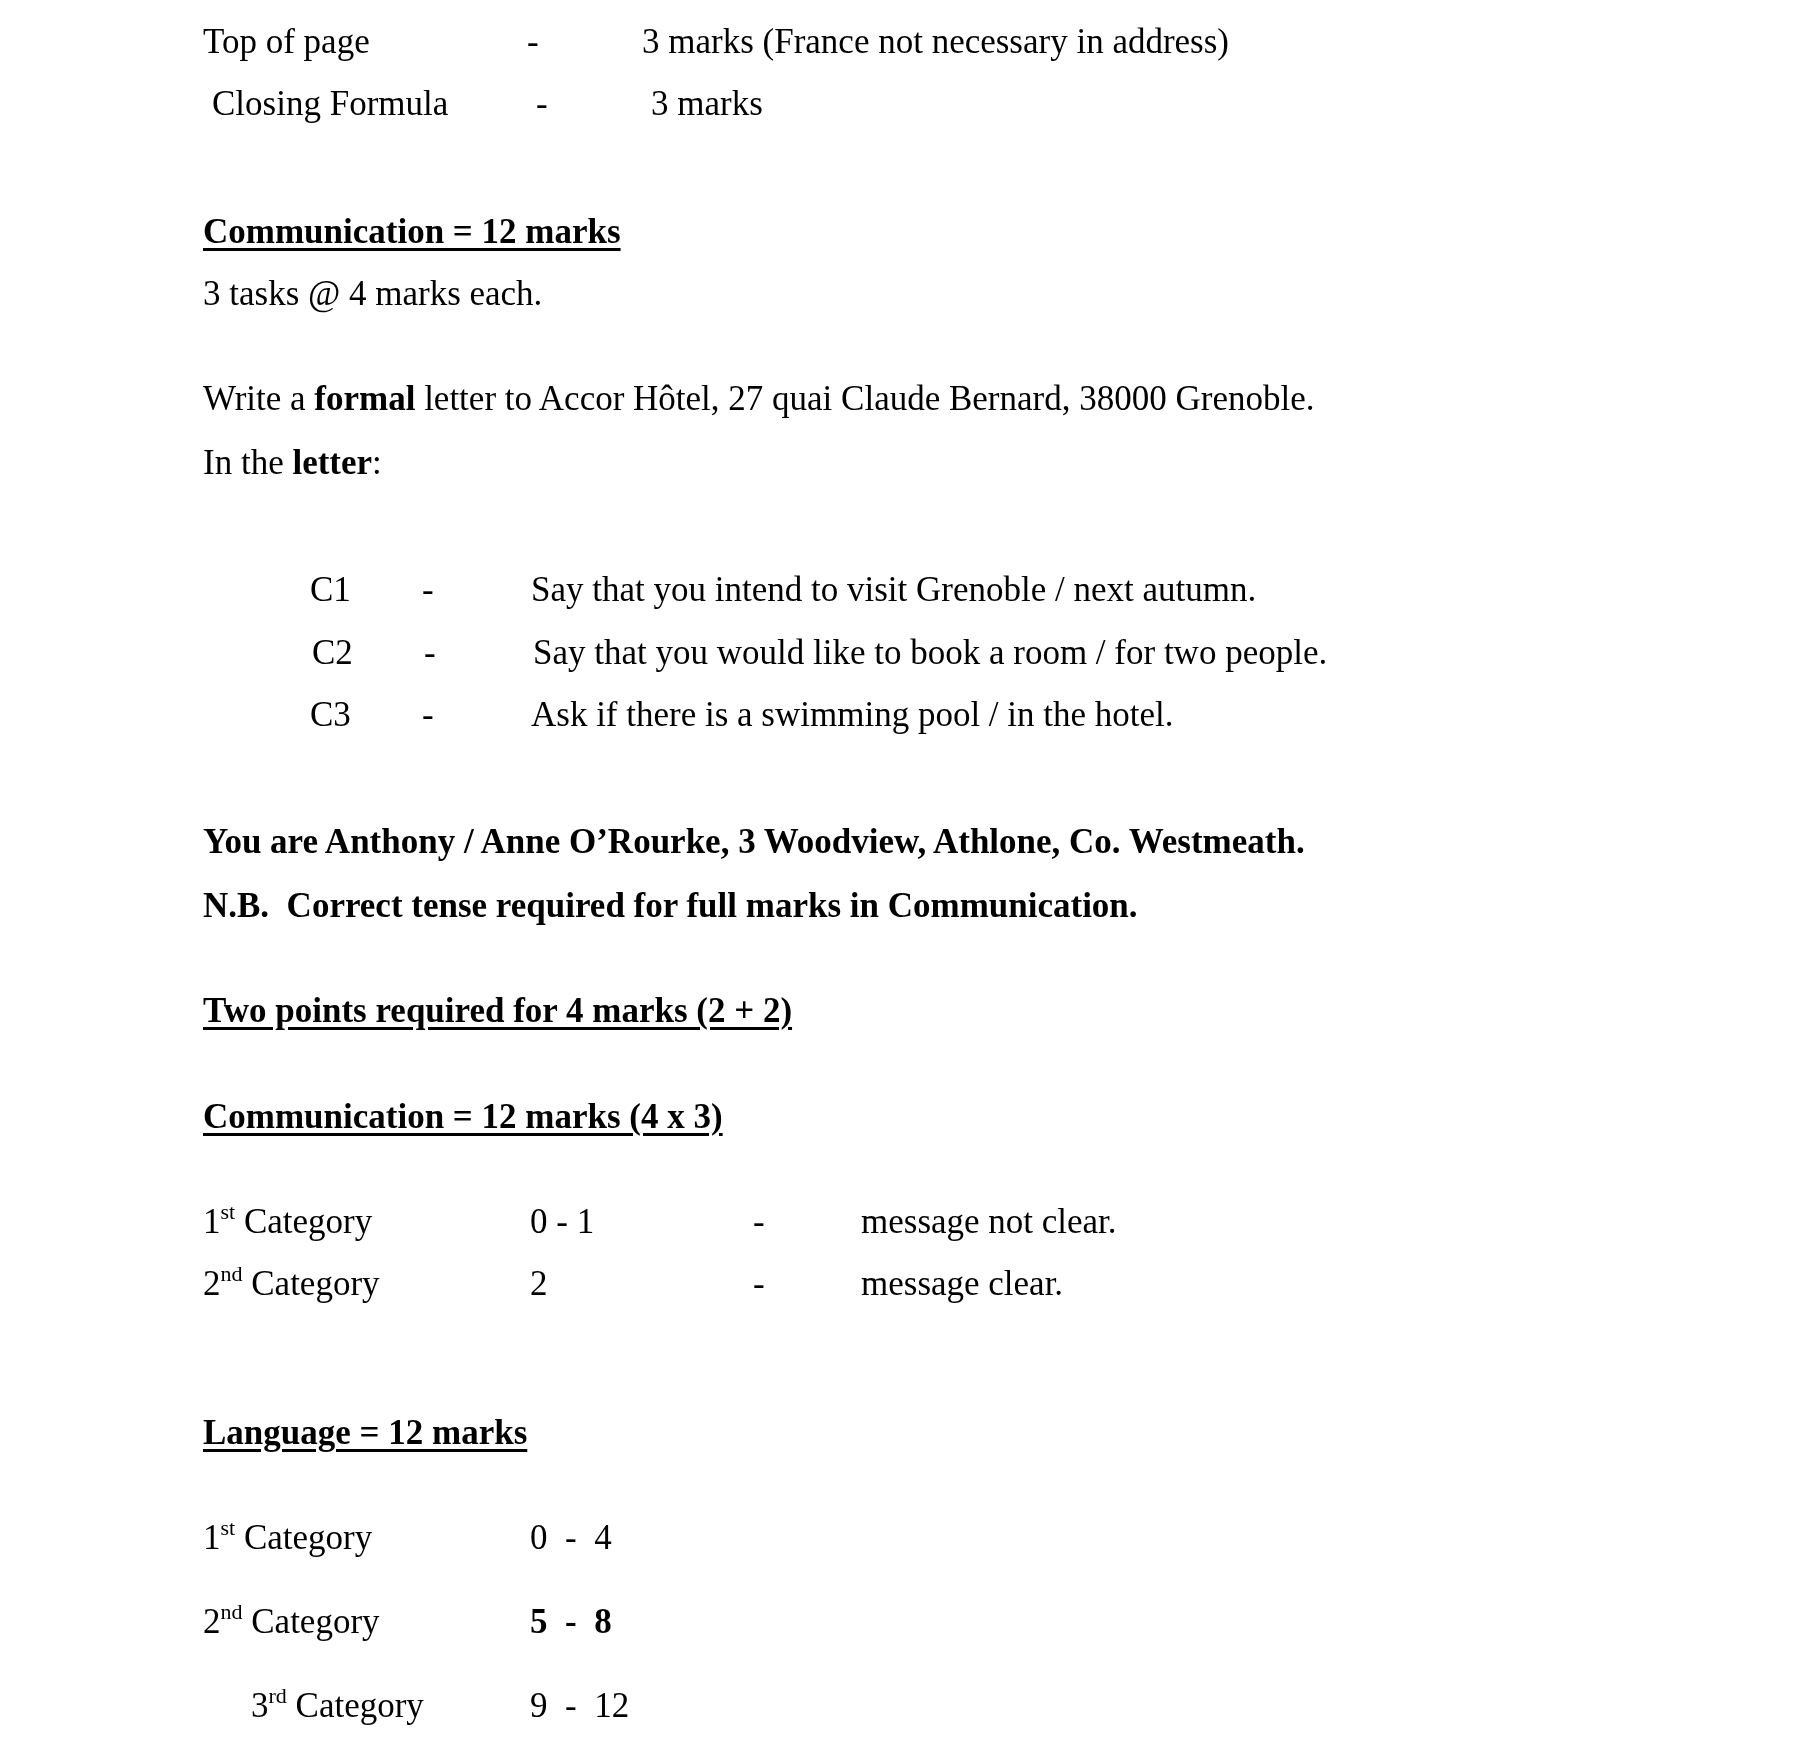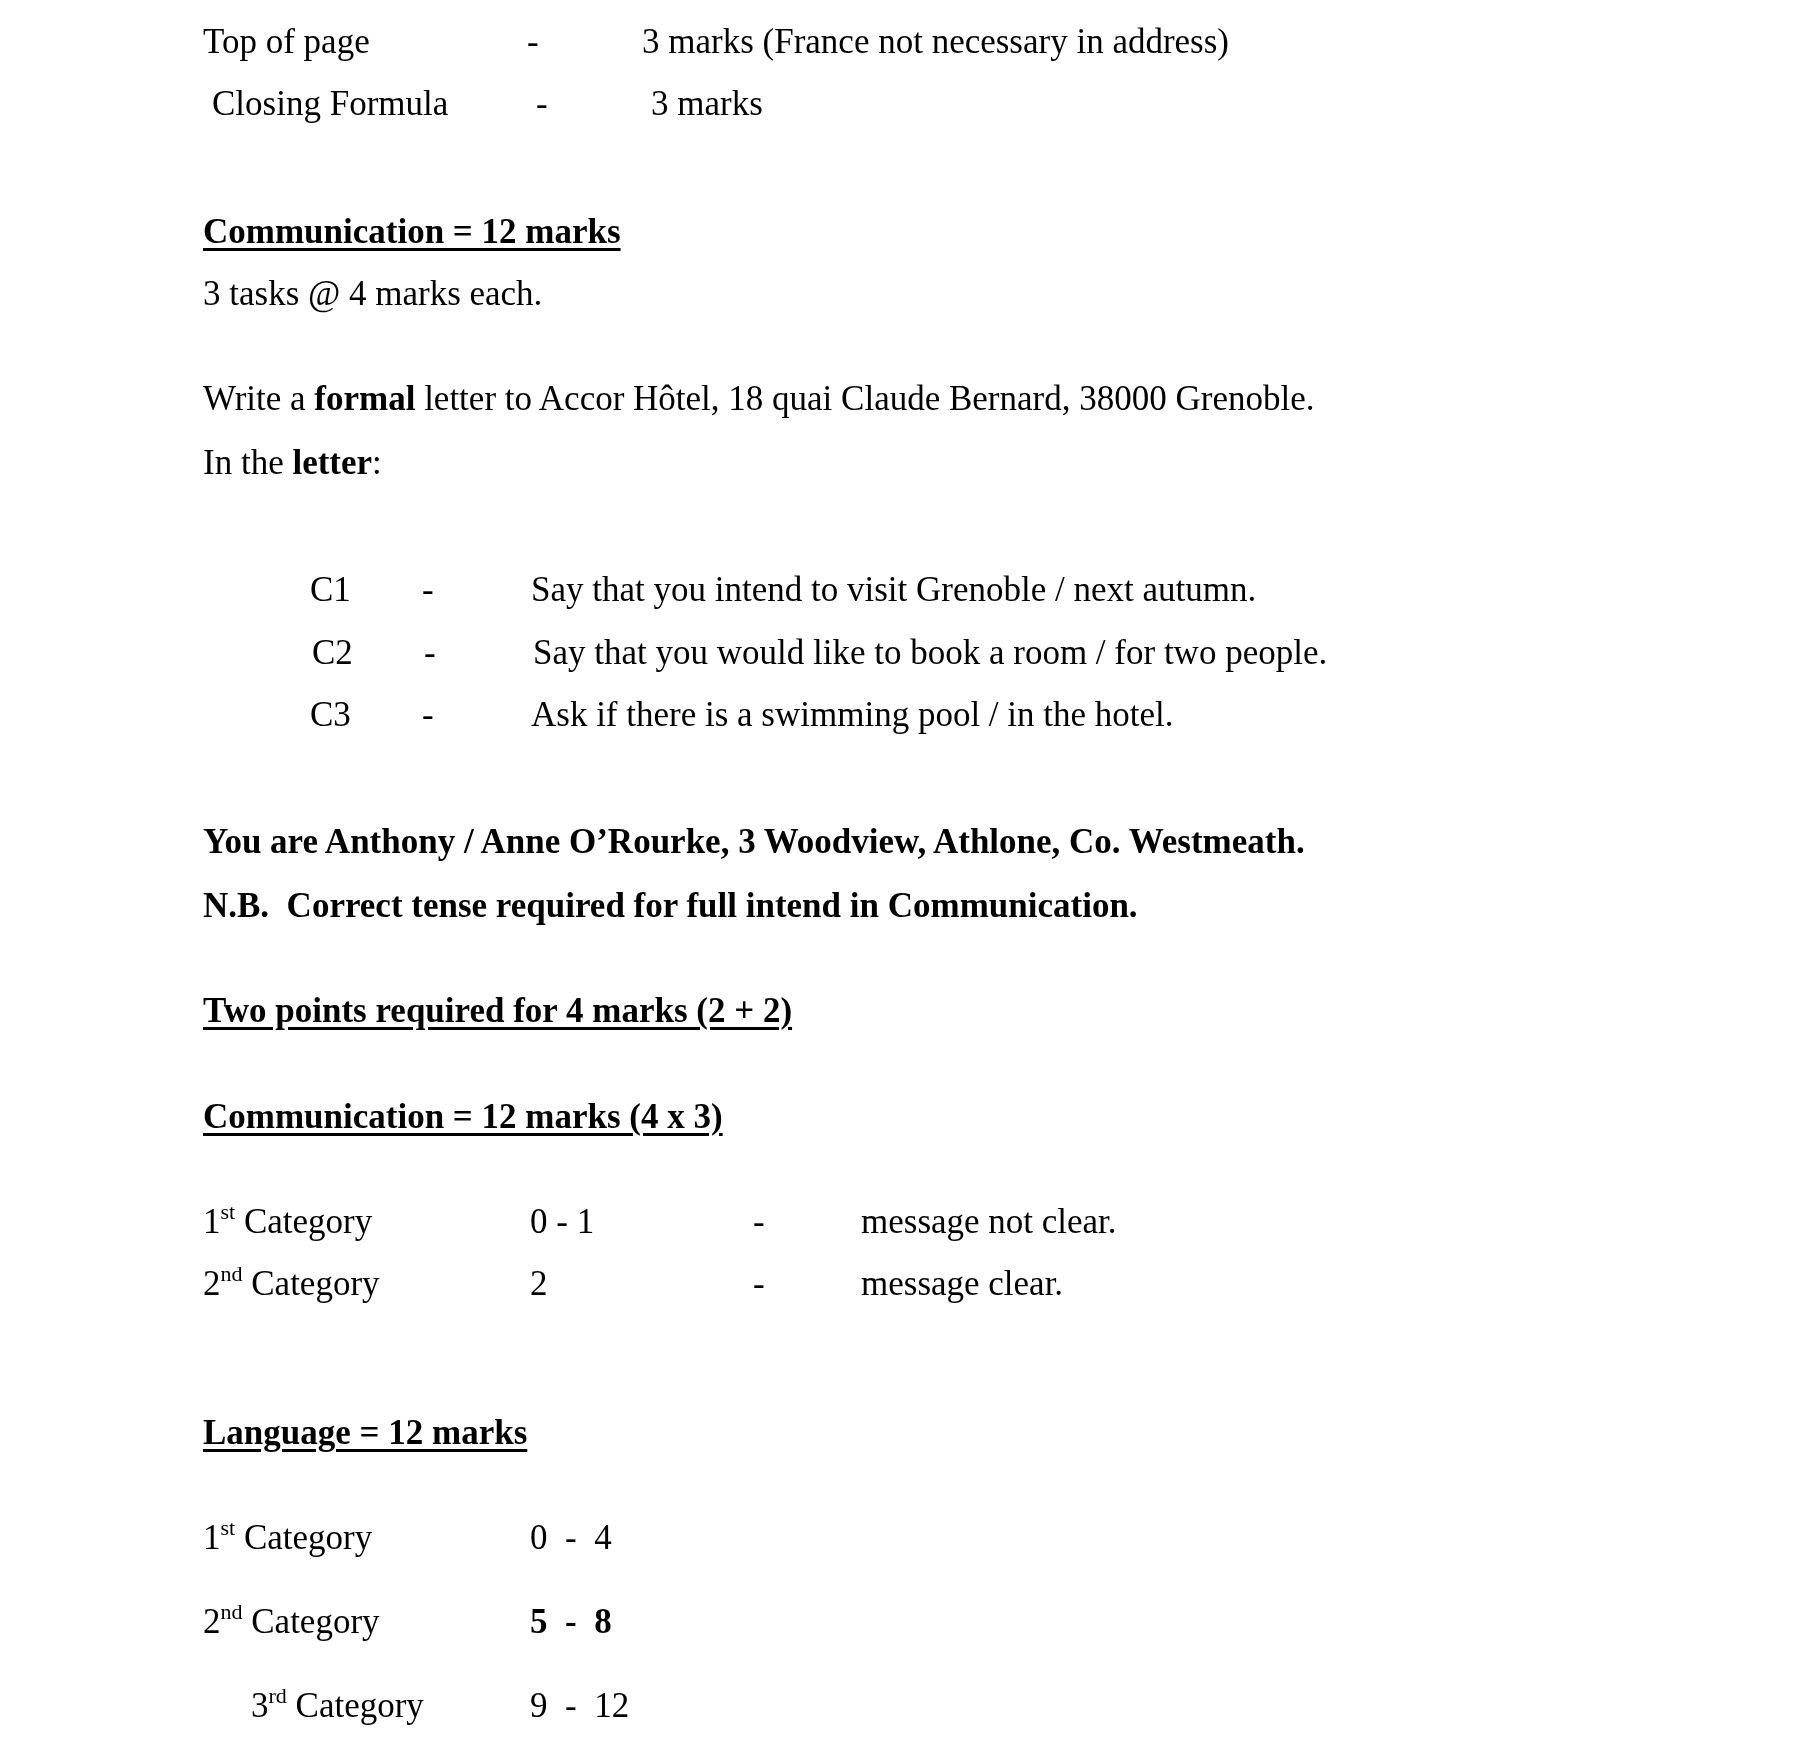--- a/index.html
+++ b/index.html
@@ -51,41 +51,41 @@
 </div>
 <div class="line" style="top:86px; left:0; width:1494px;margin-left:9px;">
   <span class="cell" style="left:203px;">Closing Formula</span>
   <span class="cell" style="left:527px;">-</span>
   <span class="cell" style="left:642px;">3 marks</span>
 </div>
 
 <div class="line b u" style="top:214px; left:203px;">Communication = 12 marks</div>
 <div class="line" style="top:276px; left:203px;">3 tasks @ 4 marks each.</div>
 
-<div class="line" style="top:381px; left:203px;"><span>Write a </span><span class="b">formal</span><span> letter to Accor Hôtel, 18 quai Claude Bernard, 38000 Grenoble.</span></div>
+<div class="line" style="top:381px; left:203px;"><span>Write a </span><span class="b">formal</span><span> letter to Accor Hôtel, 27 quai Claude Bernard, 38000 Grenoble.</span></div>
 <div class="line" style="top:445px; left:203px;"><span>In the </span><span class="b">letter</span><span>:</span></div>
 
 <div class="line" style="top:572px; left:0; width:1818px;">
   <span class="cell" style="left:310px;">C1</span>
   <span class="cell" style="left:422px;">-</span>
   <span class="cell" style="left:531px;">Say that you intend to visit Grenoble / next autumn.</span>
 </div>
 <div class="line" style="top:635px; left:2px; width:1818px;">
   <span class="cell" style="left:310px;">C2</span>
   <span class="cell" style="left:422px;">-</span>
   <span class="cell" style="left:531px;">Say that you would like to book a room / for two people.</span>
 </div>
 <div class="line" style="top:697px; left:0; width:1818px;text-align:right;">
   <span class="cell" style="left:310px;">C3</span>
   <span class="cell" style="left:422px;">-</span>
   <span class="cell" style="left:531px;">Ask if there is a swimming pool / in the hotel.</span>
 </div>
 
 <div class="line b" style="top:824px; left:203px;">You are Anthony / Anne O’Rourke, 3 Woodview, Athlone, Co. Westmeath.</div>
-<div class="line b" style="top:888px; left:203px;">N.B.  Correct tense required for full intend in Communication.</div>
+<div class="line b" style="top:888px; left:203px;">N.B.  Correct tense required for full marks in Communication.</div>
 
 <div class="line b u" style="top:993px; left:203px;">Two points required for 4 marks (2 + 2)</div>
 
 <div class="line b u" style="top:1099px; left:203px;">Communication = 12 marks (4 x 3)</div>
 
 <div class="line" style="top:1204px; left:0; width:1818px;">
   <span class="cell" style="left:203px;"><span>1</span><sup>st</sup><span> Category</span></span>
   <span class="cell" style="left:530px;">0 - 1</span>
   <span class="cell" style="left:753px;">-</span>
   <span class="cell" style="left:861px;">message not clear.</span>

